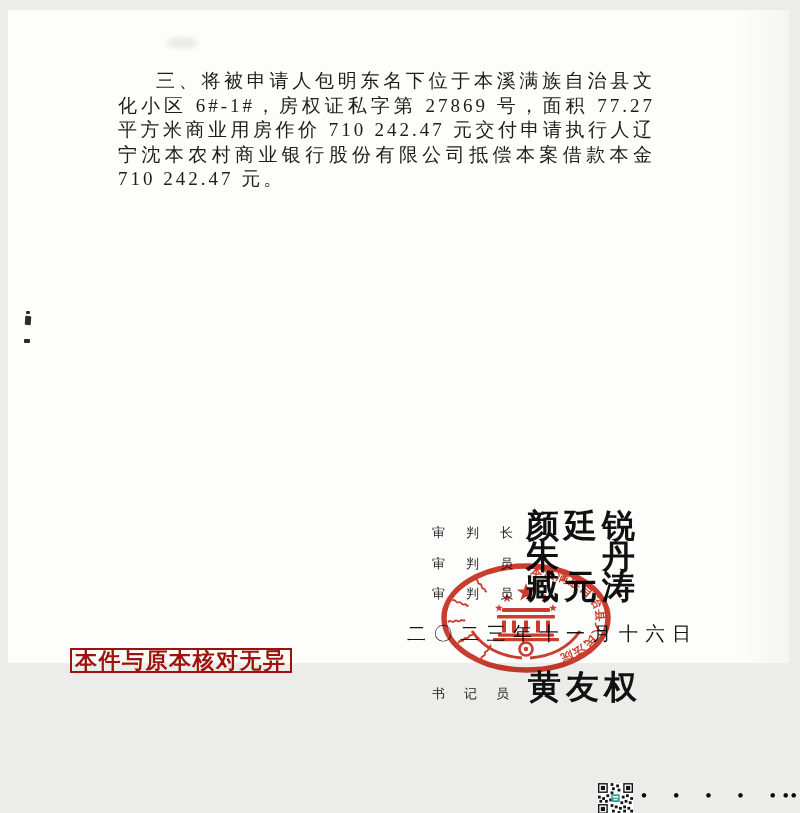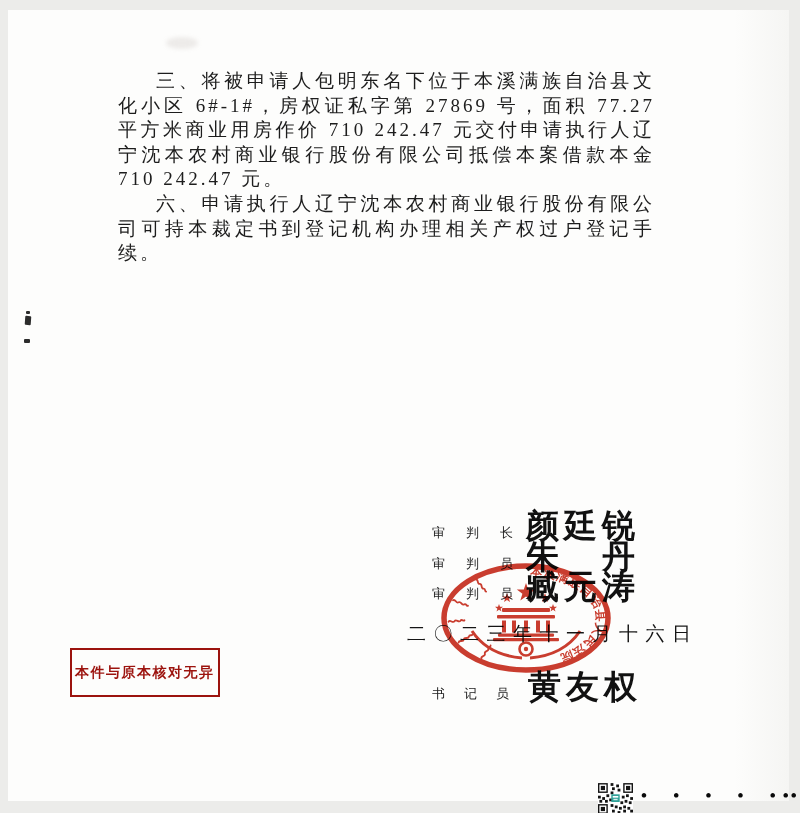--- a/index.html
+++ b/index.html
@@ -2,21 +2,21 @@
 <html><head>
 <meta charset="utf-8">
 <style>
   html,body{margin:0;padding:0;}
   body{
     width:800px;height:813px;position:relative;overflow:hidden;
     background:#ececea;
     font-family:"Liberation Serif","DejaVu Serif",serif;
   }
   .page{
-    position:absolute;left:8px;top:10px;width:781px;height:791px;
+    position:absolute;left:8px;top:10px;width:781px;height:653px;
     background:linear-gradient(to right,#fdfdfc 0%,#fdfdfc 93%,#f5f5f3 100%);
   }
   
   .body-text{
     position:absolute;left:110px;top:59px;width:537px;
     font-size:19px;line-height:24.6px;letter-spacing:3px;
     color:#1d1d1d;text-align:justify;
   }
   .body-text p{margin:0;text-indent:2em;}
   
@@ -29,22 +29,22 @@
   }
   .clerk-line .sig-role{letter-spacing:19px;margin-right:-4px;margin-top:28px;}
   .date-line{
     position:absolute;left:399px;top:611px;white-space:nowrap;
     font-size:19px;letter-spacing:7.5px;color:#151515;
   }
   
   .verify-stamp{
     position:absolute;left:62px;top:638px;
     border:2.5px solid #9c130e;color:#9c130e;
-    font-size:14px;font-weight:bold;letter-spacing:1.5px;
-    line-height:21px;padding:12px 3px;white-space:nowrap;
+    font-size:22px;font-weight:bold;letter-spacing:1.5px;
+    line-height:21px;padding:0 3px;white-space:nowrap;
   }
   
   .court-seal{
     position:absolute;left:430px;top:551px;width:176px;height:114px;
     mix-blend-mode:multiply;opacity:.96;
   }
   
   .qr{position:absolute;left:590px;top:773px;width:35px;height:31px;}
   .dots{
     position:absolute;left:633px;top:776px;white-space:nowrap;
@@ -66,21 +66,20 @@
 
 <div class="page">
 
   <div class="smudge"></div>
   <div class="edge-mark m1"></div>
   <div class="edge-mark m2"></div>
   <div class="edge-mark m3"></div>
 
   <div class="body-text">
     <p>三、将被申请人包明东名下位于本溪满族自治县文化小区 6#-1#，房权证私字第 27869 号，面积 77.27 平方米商业用房作价 710 242.47 元交付申请执行人辽宁沈本农村商业银行股份有限公司抵偿本案借款本金 710 242.47 元。</p>
-    <p>六、申请执行人辽宁沈本农村商业银行股份有限公司可持本裁定书到登记机构办理相关产权过户登记手续。</p>
   </div>
 
   <div class="sig-line" style="top:494px">
     <span class="sig-role">审判长</span>
     <span class="sig-name">颜廷锐</span>
   </div>
   <div class="sig-line" style="top:525px">
     <span class="sig-role">审判员</span>
     <span class="sig-name">朱　丹</span>
   </div>

